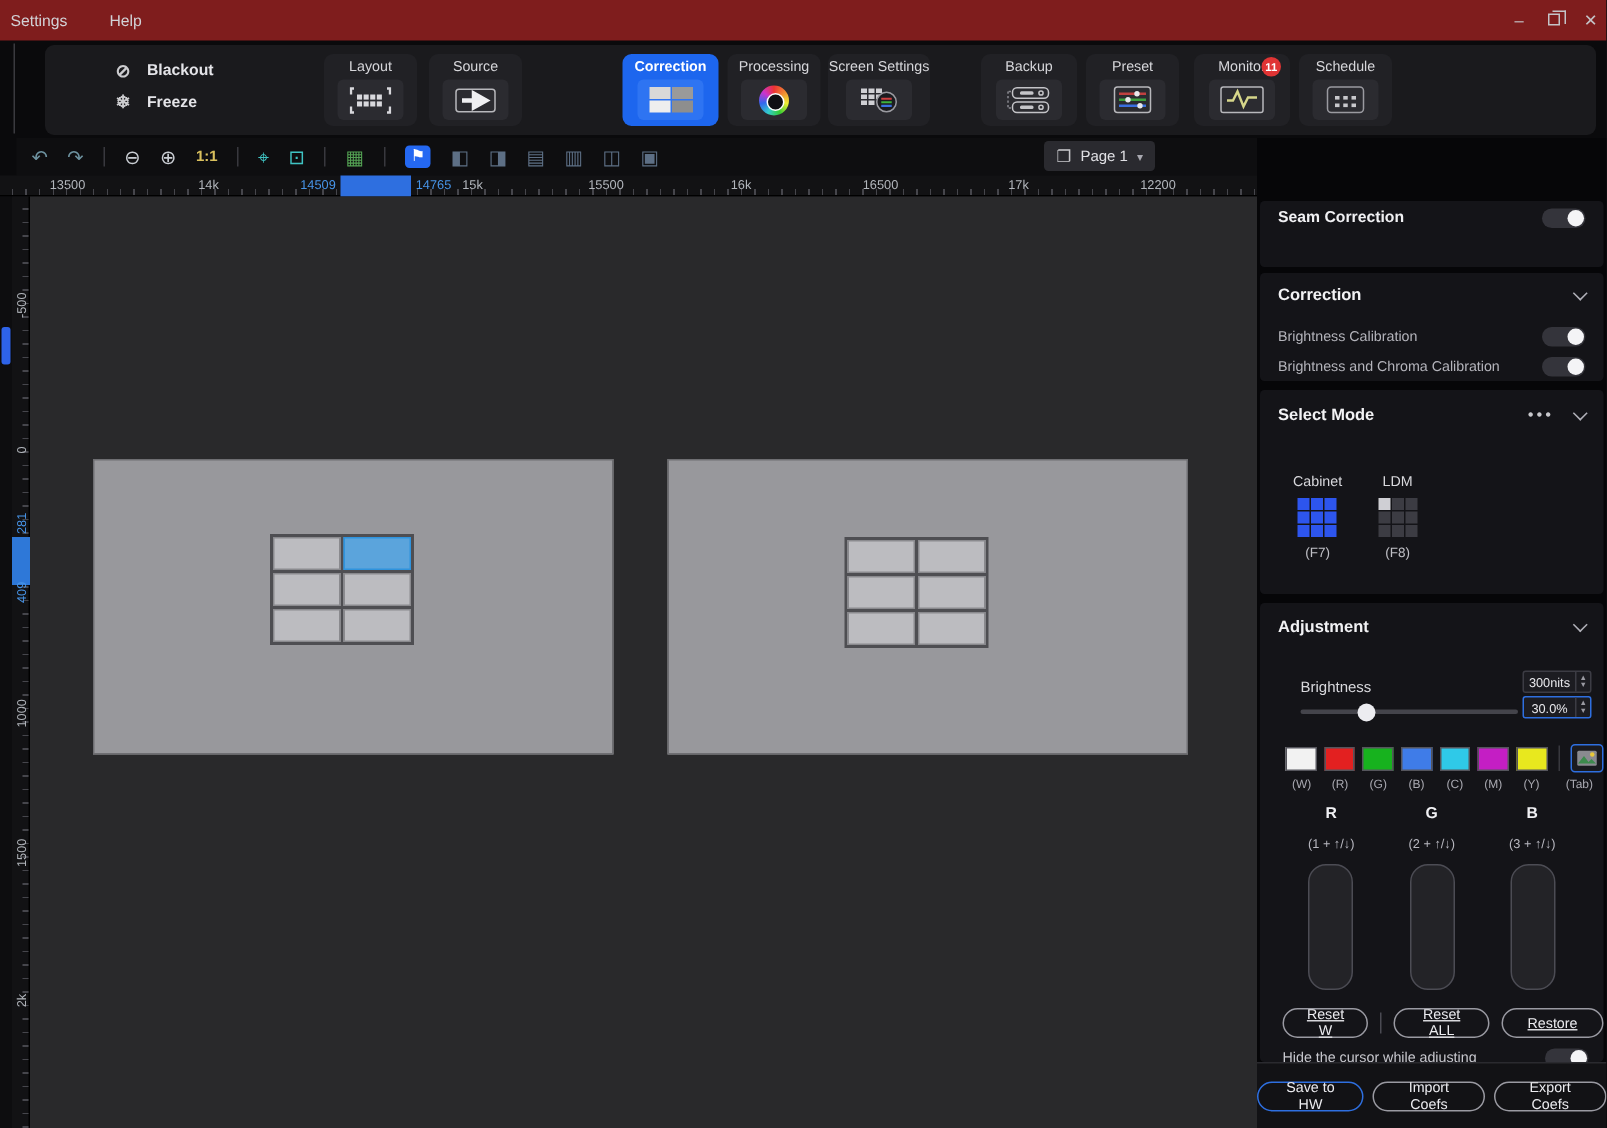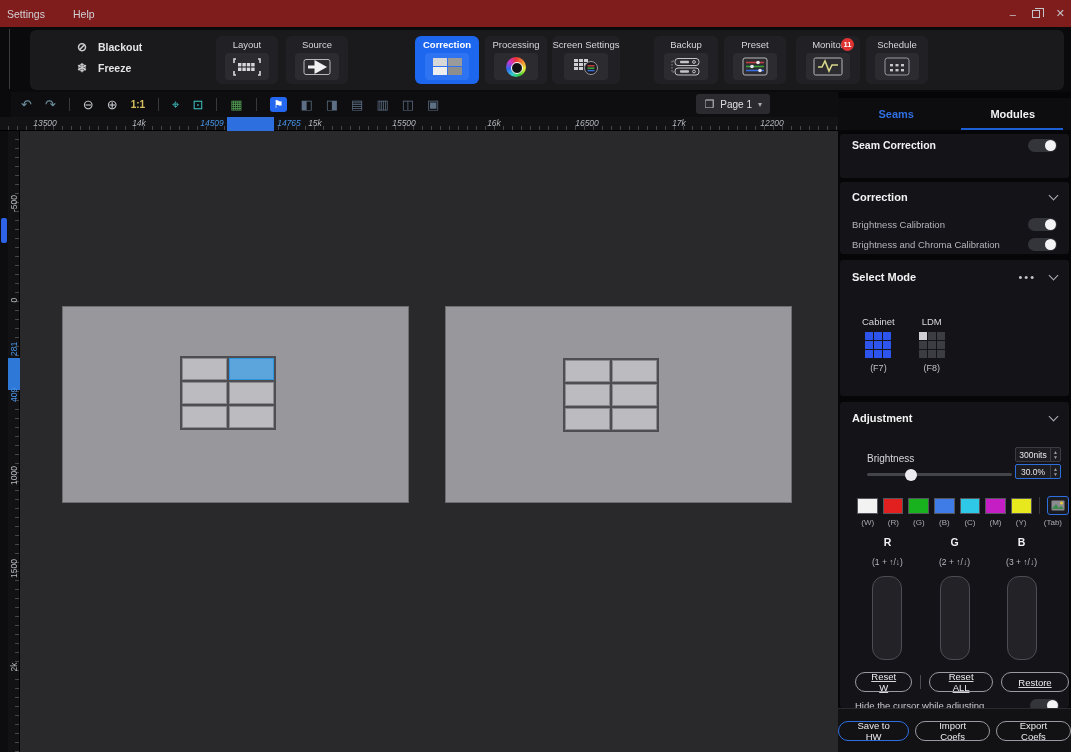--- a/index.html
+++ b/index.html
@@ -50,21 +50,21 @@
   .cico { font-size:13px; line-height:1; }
   .cico.active { background:#2468f2; color:#fff; border-radius:3px; padding:2px 4px; font-size:11px; }
   .cdiv { width:1px; height:13px; background:#38383e; }
   .ratio { font-size:10px; font-weight:bold; }
   .page-select { position:absolute; right:68px; top:2px; height:20px; background:#2a2a2f; border-radius:3px;
     display:flex; align-items:center; gap:6px; padding:0 8px; font-size:10px; color:#e0e0e4; }
   .page-ico { font-size:11px; color:#c8c8cc; }
 
   
   .ruler-top { position:absolute; left:0; top:117px; width:838px; height:14px; background:#121214;
-    border-bottom:1px solid #000;font-style:italic; }
+    border-bottom:1px solid #000; }
   .ruler-top .ticks { position:absolute; left:0; bottom:0; width:100%; height:4px;
     background:repeating-linear-gradient(to right, transparent 0 8px, #46464c 8px 9px); }
   .rt-label { position:absolute; top:1px; transform:translateX(-50%); font-size:8.5px; color:#b2b6bc; }
   .rt-label.hl { color:#4794e8; }
   .rt-sel { position:absolute; top:0; height:14px; background:#2e6fe0; }
   .vscroll { position:absolute; left:0; top:131px; width:8px; height:621px; background:#0d0d0f; }
   .vscroll .thumb { position:absolute; left:1px; width:6px; background:#2e63e8; border-radius:2px; }
   .ruler-left { position:absolute; left:8px; top:131px; width:12px; height:621px; background:#121214;
     border-right:1px solid #000; }
   .ruler-left .ticks { position:absolute; right:0; top:0; width:4px; height:100%;
@@ -385,24 +385,20 @@
           <div class="cab"></div>
           <div class="cab"></div>
           <div class="cab"></div>
           <div class="cab"></div>
           <div class="cab"></div>
         </div>
       </div>
     </div>
 
   <div class="panel">
-    <div class="tabs">
-      <div class="tab seams">Seams</div>
-      <div class="tab modules">Modules</div>
-    </div>
 
     <div class="card" style="top:42px;height:44px;">
       <div class="prow" style="height:22px;">
         <span class="bold-lbl">Seam Correction</span>
         <span class="toggle">
             <span class="knob"></span>
           </span>
       </div>
     </div>
 

